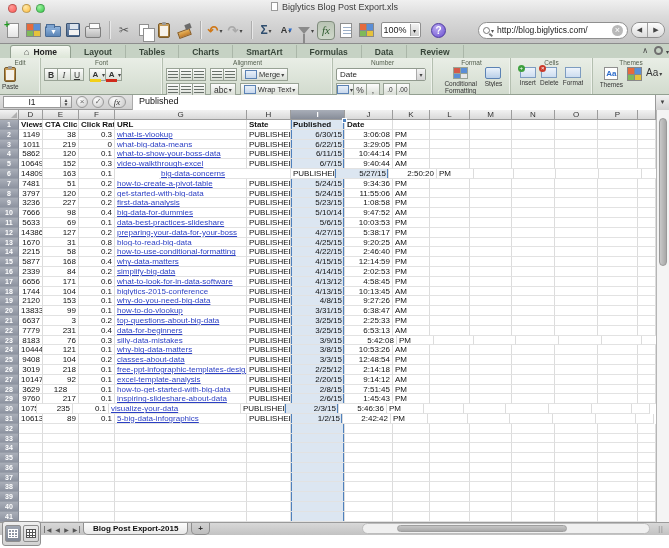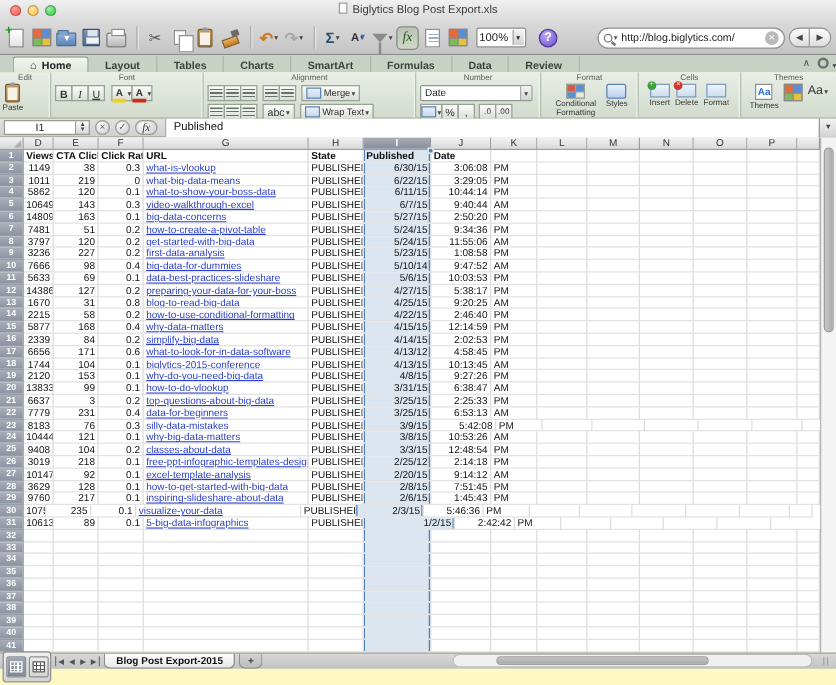--- a/index.html
+++ b/index.html
@@ -1,17 +1,17 @@
 <!DOCTYPE html>
 <html><head>
 <meta charset="utf-8">
 <style>
   *{box-sizing:border-box;margin:0;padding:0;font-family:"Liberation Sans",sans-serif;}
   html,body{background:#9e9e9e;}
-  .win{position:relative;width:669px;height:548px;background:#fef9c3;overflow:hidden;outline:1px solid #6f6f6f;}
+  .win{position:relative;width:669px;height:548px;background:#ffffff;overflow:hidden;outline:1px solid #6f6f6f;}
 
   
   .header{position:absolute;left:0;top:0;width:669px;height:44px;
     background:linear-gradient(#f0f0f0,#dadada 40%,#c4c4c4);border-bottom:1px solid #8d8d8d;}
   .titlebar{position:absolute;left:0;top:0;width:100%;height:16px;}
   .tl{position:absolute;top:4px;width:9px;height:9px;border-radius:50%;border:1px solid rgba(0,0,0,.25);}
   .tl.red{left:8px;background:radial-gradient(circle at 35% 30%,#ff9d99,#fc5753);}
   .tl.yel{left:22px;background:radial-gradient(circle at 35% 30%,#ffe9a8,#fdbc40);}
   .tl.grn{left:36px;background:radial-gradient(circle at 35% 30%,#9ef2a0,#33c748);}
   .title{position:absolute;left:0;right:0;top:2px;text-align:center;font-size:9px;color:#3c3c3c;}
@@ -558,40 +558,40 @@
         <div class="g-cell" style="width: 40px;"></div>
         <div class="g-cell" style="width: 42px;"></div>
         <div class="g-cell" style="width: 43px;"></div>
         <div class="g-cell" style="width: 43px;"></div>
         <div class="g-cell" style="width: 40px;"></div>
         <div class="g-cell" style="width: 18px;"></div>
       </div>
       <div class="g-row">
         <div class="g-rh">5</div>
         <div class="g-cell num" style="width: 24px;">10649</div>
-        <div class="g-cell num" style="width: 36px;">143</div>
+        <div class="g-cell num" style="width: 36px;">152</div>
         <div class="g-cell num" style="width: 36px;">0.3</div>
         <div class="g-cell" style="width: 132px;"><span class="link">video-walkthrough-excel</span></div>
         <div class="g-cell" style="width: 44px;">PUBLISHED</div>
         <div class="g-cell num selcol" style="width: 54px;">6/7/15</div>
         <div class="g-cell num" style="width: 48px;">9:40:44</div>
         <div class="g-cell" style="width: 37px;">AM</div>
         <div class="g-cell" style="width: 40px;"></div>
         <div class="g-cell" style="width: 42px;"></div>
         <div class="g-cell" style="width: 43px;"></div>
         <div class="g-cell" style="width: 43px;"></div>
         <div class="g-cell" style="width: 40px;"></div>
         <div class="g-cell" style="width: 18px;"></div>
       </div>
       <div class="g-row">
         <div class="g-rh">6</div>
         <div class="g-cell num" style="width: 24px;">14809</div>
         <div class="g-cell num" style="width: 36px;">163</div>
         <div class="g-cell num" style="width: 36px;">0.1</div>
-        <div class="g-cell" style="width: 132px;"><span class="link">big-data-concerns</span></div>
+        <div class="g-cell" style="width: 132px; margin-left: 44px;"><span class="link">big-data-concerns</span></div>
         <div class="g-cell" style="width: 44px;">PUBLISHED</div>
         <div class="g-cell num selcol" style="width: 54px;">5/27/15</div>
         <div class="g-cell num" style="width: 48px;">2:50:20</div>
         <div class="g-cell" style="width: 37px;">PM</div>
         <div class="g-cell" style="width: 40px;"></div>
         <div class="g-cell" style="width: 42px;"></div>
         <div class="g-cell" style="width: 43px;"></div>
         <div class="g-cell" style="width: 43px;"></div>
         <div class="g-cell" style="width: 40px;"></div>
         <div class="g-cell" style="width: 18px;"></div>
@@ -949,21 +949,21 @@
         <div class="g-cell" style="width: 40px;"></div>
         <div class="g-cell" style="width: 42px;"></div>
         <div class="g-cell" style="width: 43px;"></div>
         <div class="g-cell" style="width: 43px;"></div>
         <div class="g-cell" style="width: 40px;"></div>
         <div class="g-cell" style="width: 18px;"></div>
       </div>
       <div class="g-row">
         <div class="g-rh">28</div>
         <div class="g-cell num" style="width: 24px;">3629</div>
-        <div class="g-cell num" style="width: 36px;">128</div>
+        <div class="g-cell num" style="width: 36px; text-align: center;">128</div>
         <div class="g-cell num" style="width: 36px;">0.1</div>
         <div class="g-cell" style="width: 132px;"><span class="link">how-to-get-started-with-big-data</span></div>
         <div class="g-cell" style="width: 44px;">PUBLISHED</div>
         <div class="g-cell num selcol" style="width: 54px;">2/8/15</div>
         <div class="g-cell num" style="width: 48px;">7:51:45</div>
         <div class="g-cell" style="width: 37px;">PM</div>
         <div class="g-cell" style="width: 40px;"></div>
         <div class="g-cell" style="width: 42px;"></div>
         <div class="g-cell" style="width: 43px;"></div>
         <div class="g-cell" style="width: 43px;"></div>
@@ -1004,21 +1004,21 @@
         <div class="g-cell" style="width: 40px;"></div>
         <div class="g-cell" style="width: 18px;"></div>
       </div>
       <div class="g-row">
         <div class="g-rh">31</div>
         <div class="g-cell num" style="width: 24px;">10613</div>
         <div class="g-cell num" style="width: 36px;">89</div>
         <div class="g-cell num" style="width: 36px;">0.1</div>
         <div class="g-cell" style="width: 132px;"><span class="link">5-big-data-infographics</span></div>
         <div class="g-cell" style="width: 44px;">PUBLISHED</div>
-        <div class="g-cell num selcol" style="width: 73px;">1/2/15</div>
+        <div class="g-cell num selcol" style="width: 52px;">1/2/15</div>
         <div class="g-cell num" style="width: 48px;">2:42:42</div>
         <div class="g-cell" style="width: 37px;">PM</div>
         <div class="g-cell" style="width: 40px;"></div>
         <div class="g-cell" style="width: 42px;"></div>
         <div class="g-cell" style="width: 43px;"></div>
         <div class="g-cell" style="width: 43px;"></div>
         <div class="g-cell" style="width: 40px;"></div>
         <div class="g-cell" style="width: 18px;"></div>
       </div>
       <div class="g-row">

